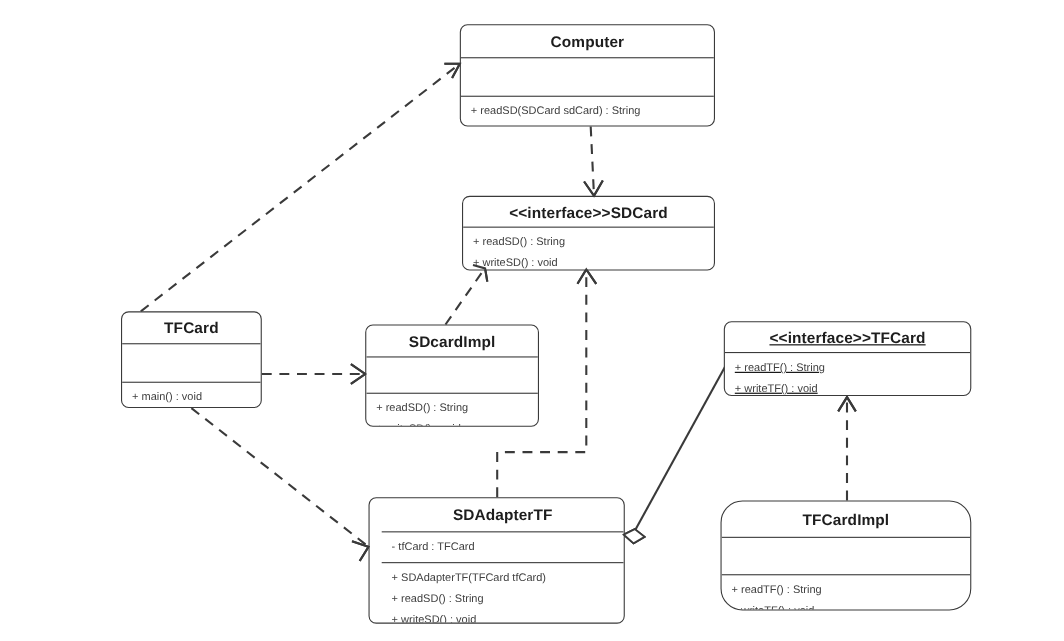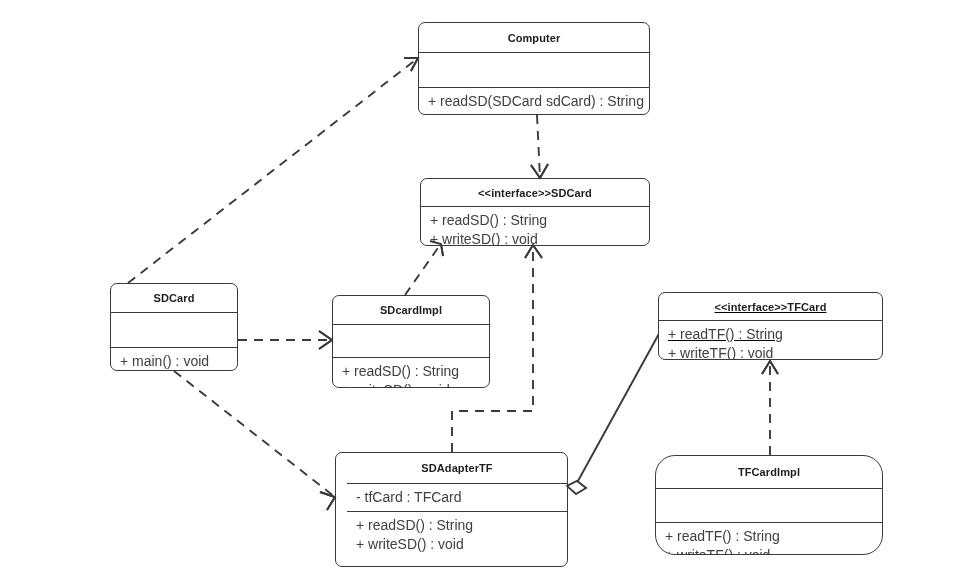--- a/index.html
+++ b/index.html
@@ -20,37 +20,37 @@
     position: absolute;
     box-sizing: border-box;
     border: 1.6px solid #3a3a3a;
     border-radius: 7px;
     background: #ffffff;
     z-index: 5;
     overflow: hidden;
   }
   .uml-title {
     text-align: center;
-    font-size: 11px;
+    font-size: 14px;
     font-weight: bold;
     color: #1d1d1d;
     letter-spacing: .1px;
     white-space: nowrap;
     display: flex;
     align-items: center;
     justify-content: center;
   }
   .uml-divider {
     border-top: 1.6px solid #3a3a3a;
   }
   .uml-compartment {
     padding: 4px 0 4px 0;
   }
   .uml-row {
-    font-size: 14px;
+    font-size: 10px;
     color: #404040;
     padding: 0 0 0 9px;
     line-height: 19px;
     white-space: nowrap;
   }
   .uml-empty {
     height: 26px;
   }
   svg.edges {
     position: absolute;
@@ -147,21 +147,21 @@
 
   <div class="uml-box" style="left:420px; top:178px; width:230px; height:68px;">
     <div class="uml-title" style="height:27px;">&lt;&lt;interface&gt;&gt;SDCard</div>
     <div class="uml-divider uml-compartment">
       <div class="uml-row">+ readSD() : String</div>
       <div class="uml-row">+ writeSD() : void</div>
     </div>
   </div>
 
   <div class="uml-box" style="left:110px; top:283px; width:128px; height:88px;">
-    <div class="uml-title" style="height:28px;">SDCard</div>
+    <div class="uml-title" style="height:28px;">TFCard</div>
     <div class="uml-divider uml-compartment uml-empty"></div>
     <div class="uml-divider uml-compartment">
       <div class="uml-row">+ main() : void</div>
     </div>
   </div>
 
   <div class="uml-box" style="left:332px; top:295px; width:158px; height:93px;">
     <div class="uml-title" style="height:28px;">SDcardImpl</div>
     <div class="uml-divider uml-compartment uml-empty" style="height:24px;"></div>
     <div class="uml-divider uml-compartment">
@@ -177,20 +177,21 @@
       <div class="uml-row">+ writeTF() : void</div>
     </div>
   </div>
 
   <div class="uml-box" style="left:335px; top:452px; width:233px; height:115px;padding-left:11px;">
     <div class="uml-title" style="height:30px;">SDAdapterTF</div>
     <div class="uml-divider uml-compartment">
       <div class="uml-row">- tfCard : TFCard</div>
     </div>
     <div class="uml-divider uml-compartment">
+      <div class="uml-row">+ SDAdapterTF(TFCard tfCard)</div>
       <div class="uml-row">+ readSD() : String</div>
       <div class="uml-row">+ writeSD() : void</div>
     </div>
   </div>
 
   <div class="uml-box" style="left:655px; top:455px; width:228px; height:100px;border-radius:20px;">
     <div class="uml-title" style="height:32px;">TFCardImpl</div>
     <div class="uml-divider uml-compartment uml-empty" style="height:25px;"></div>
     <div class="uml-divider uml-compartment">
       <div class="uml-row">+ readTF() : String</div>

